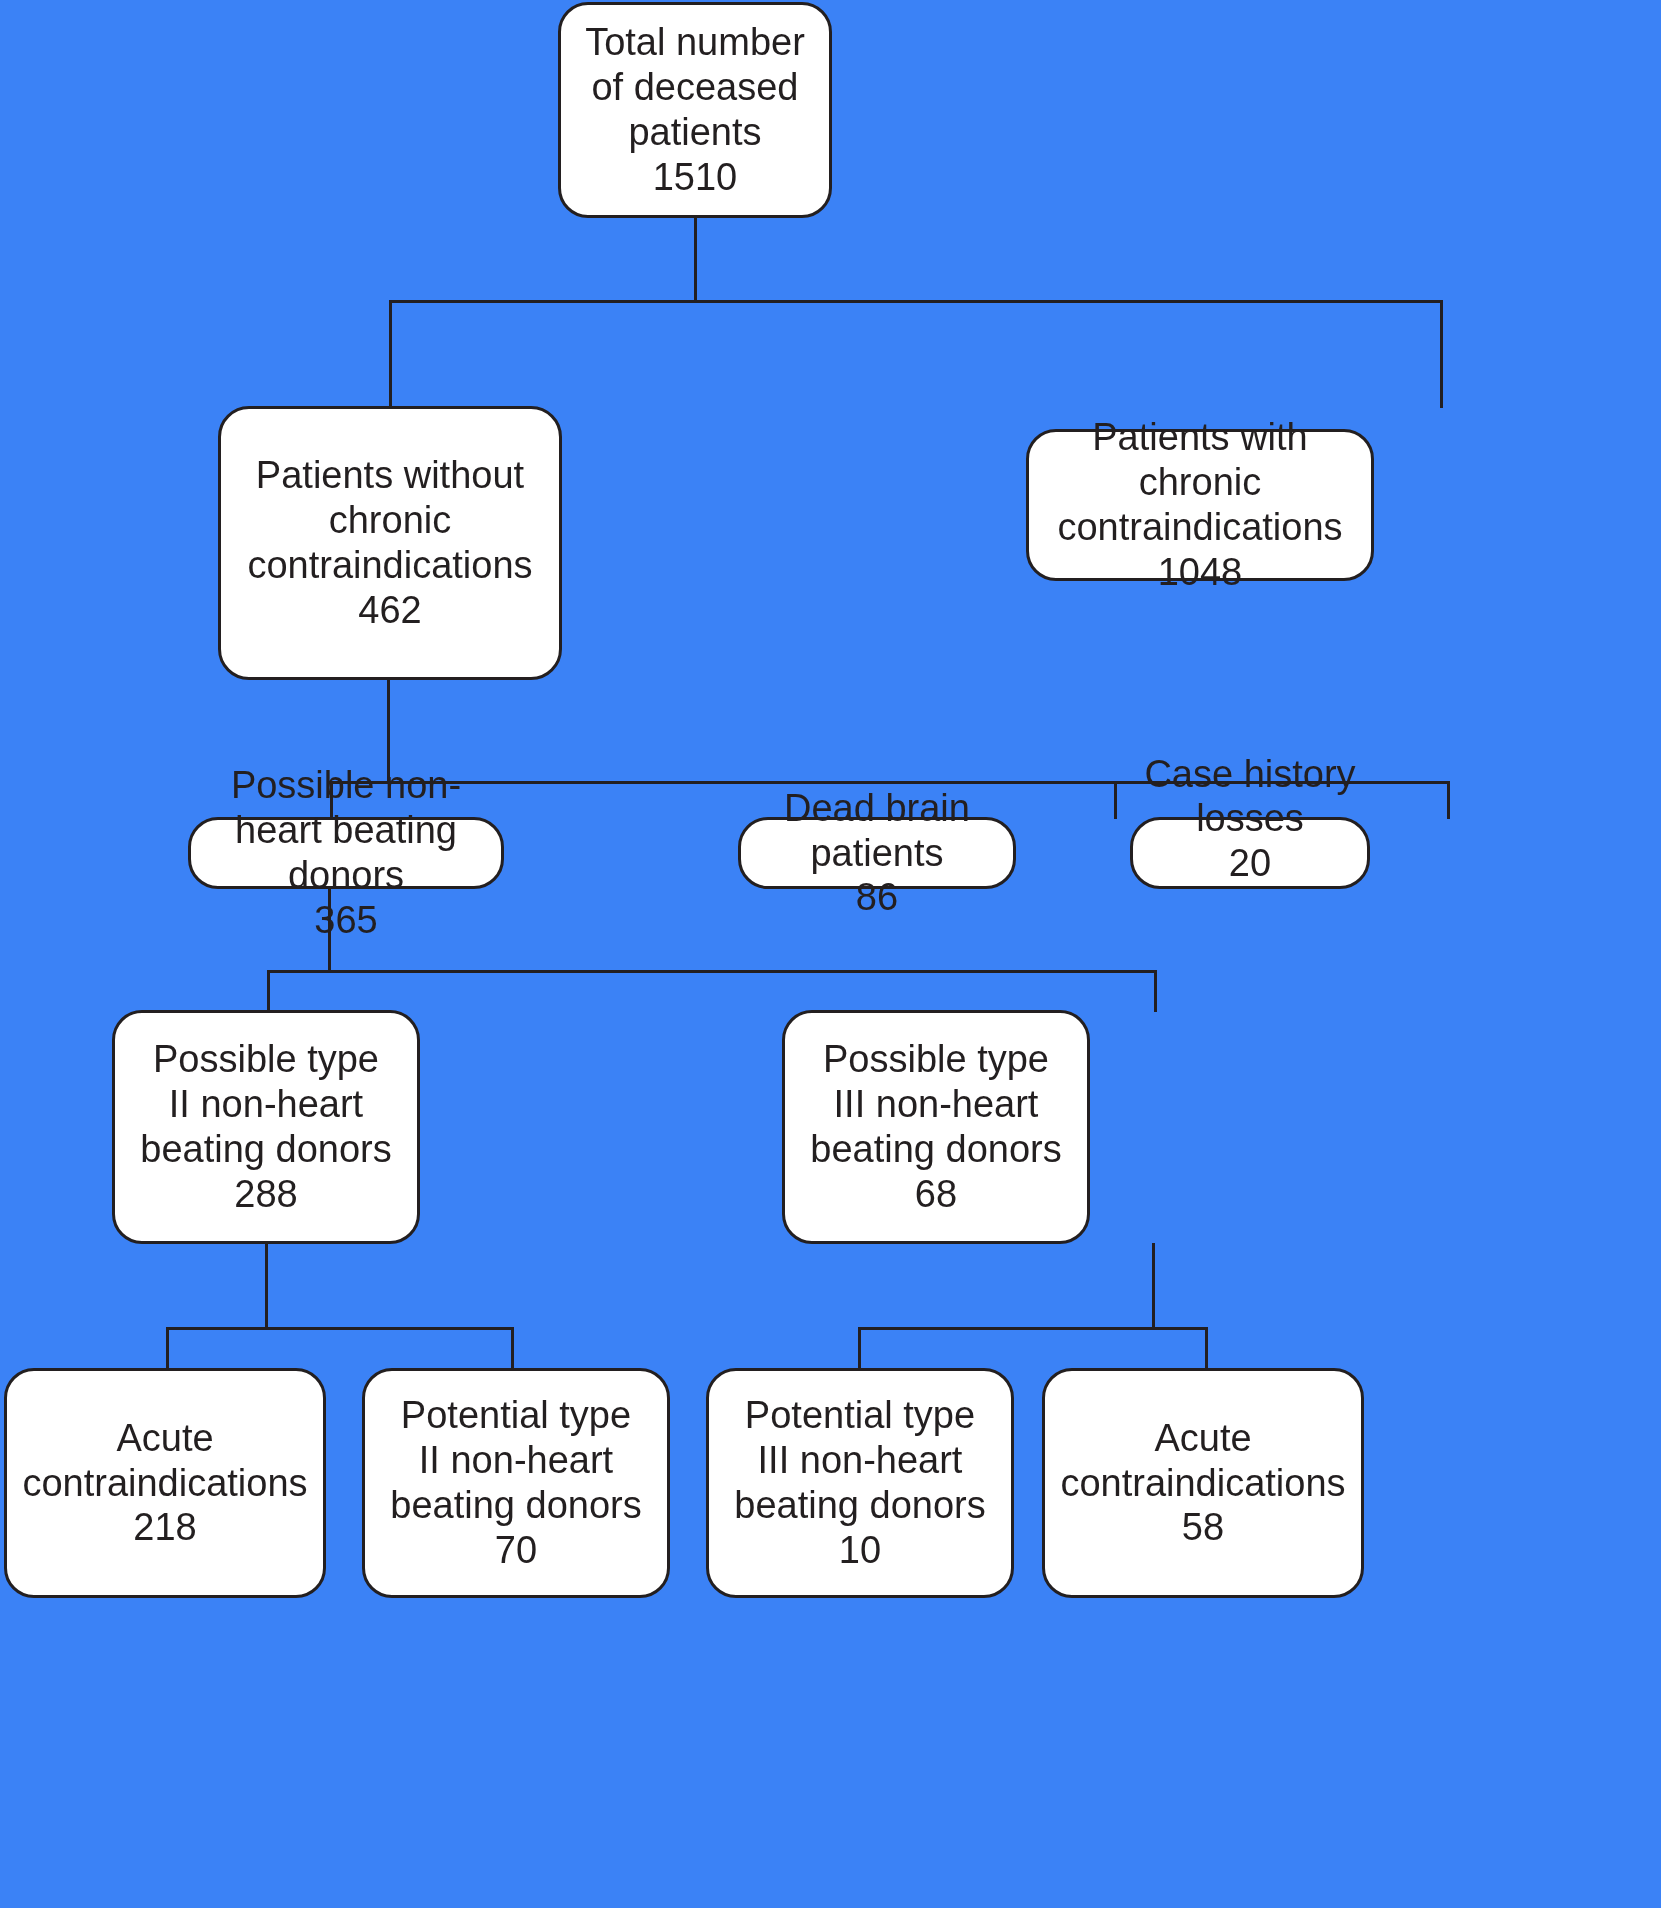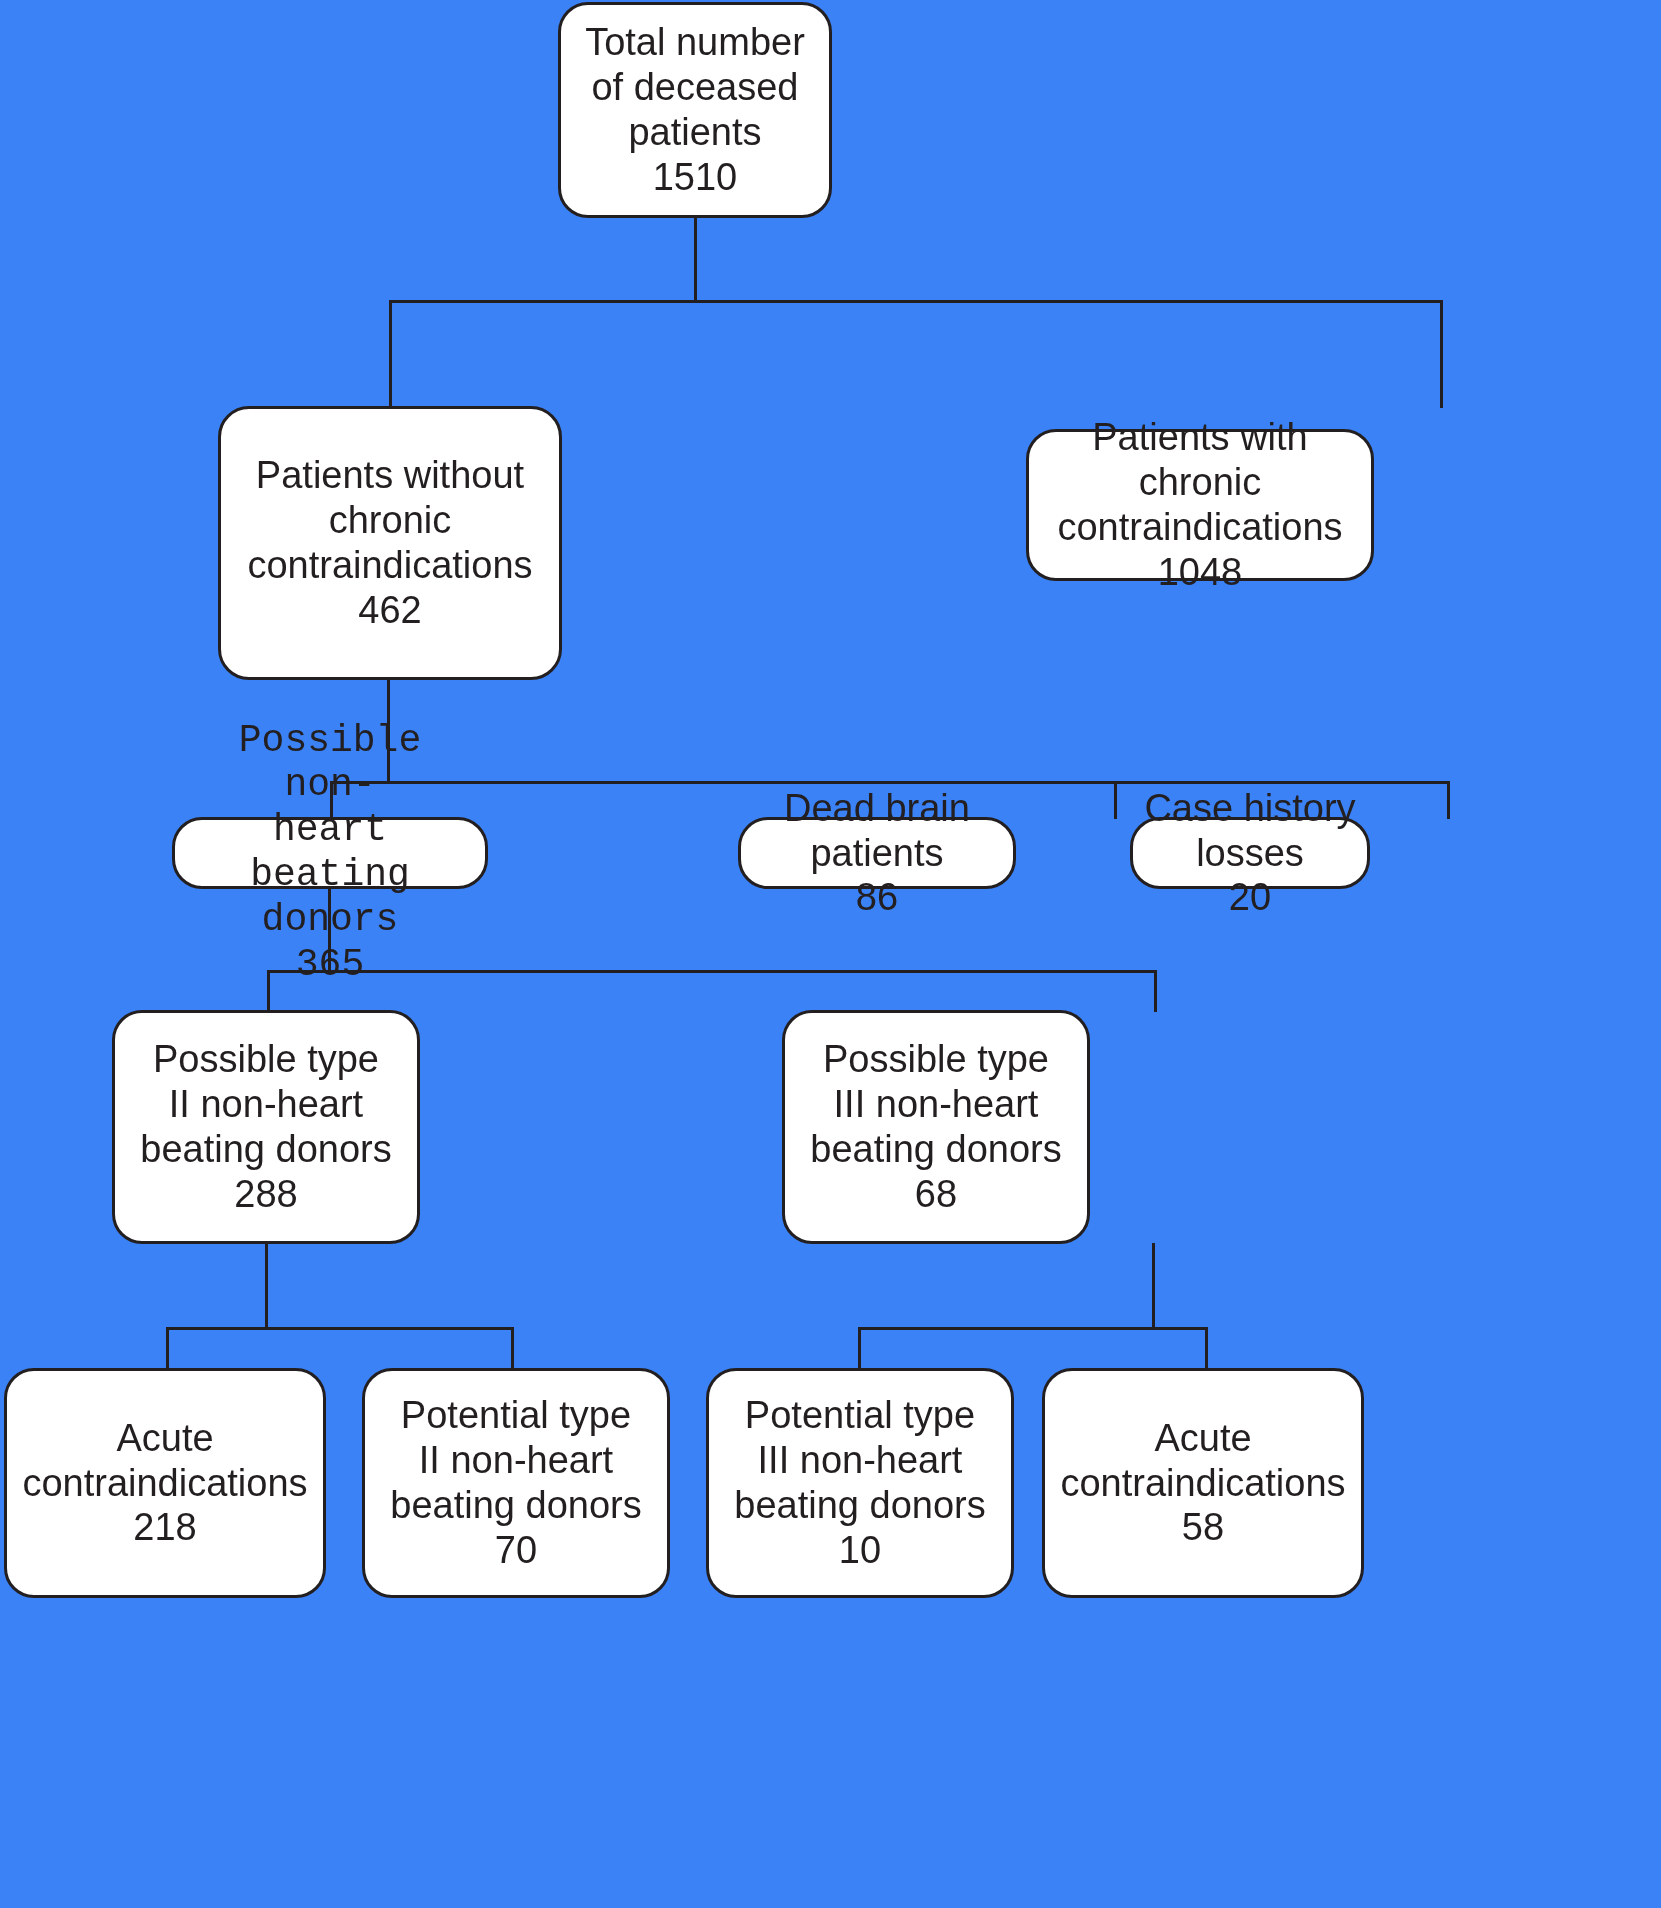--- a/index.html
+++ b/index.html
@@ -88,34 +88,34 @@
 462</span>
   </div>
 
   <div class="node" style="left:1026px; top:429px; width:348px; height:152px;">
     <span class="lines">Patients with
 chronic
 contraindications
 1048</span>
   </div>
 
-  <div class="node" style="left:172px; top:817px; width:316px; height:72px;font-family:Liberation Mono, monospace;">
+  <div class="node" style="left:188px; top:817px; width:316px; height:72px;">
     <span class="lines">Possible non-
 heart beating
 donors
 365</span>
   </div>
 
   <div class="node" style="left:738px; top:817px; width:278px; height:72px;">
     <span class="lines">Dead brain
 patients
 86</span>
   </div>
 
-  <div class="node" style="left:1130px; top:817px; width:240px; height:72px;">
+  <div class="node" style="left:1130px; top:817px; width:240px; height:72px;align-items:flex-end;">
     <span class="lines">Case history
 losses
 20</span>
   </div>
 
   <div class="node" style="left:112px; top:1010px; width:308px; height:234px;">
     <span class="lines">Possible type
 II non-heart
 beating donors
 288</span>

